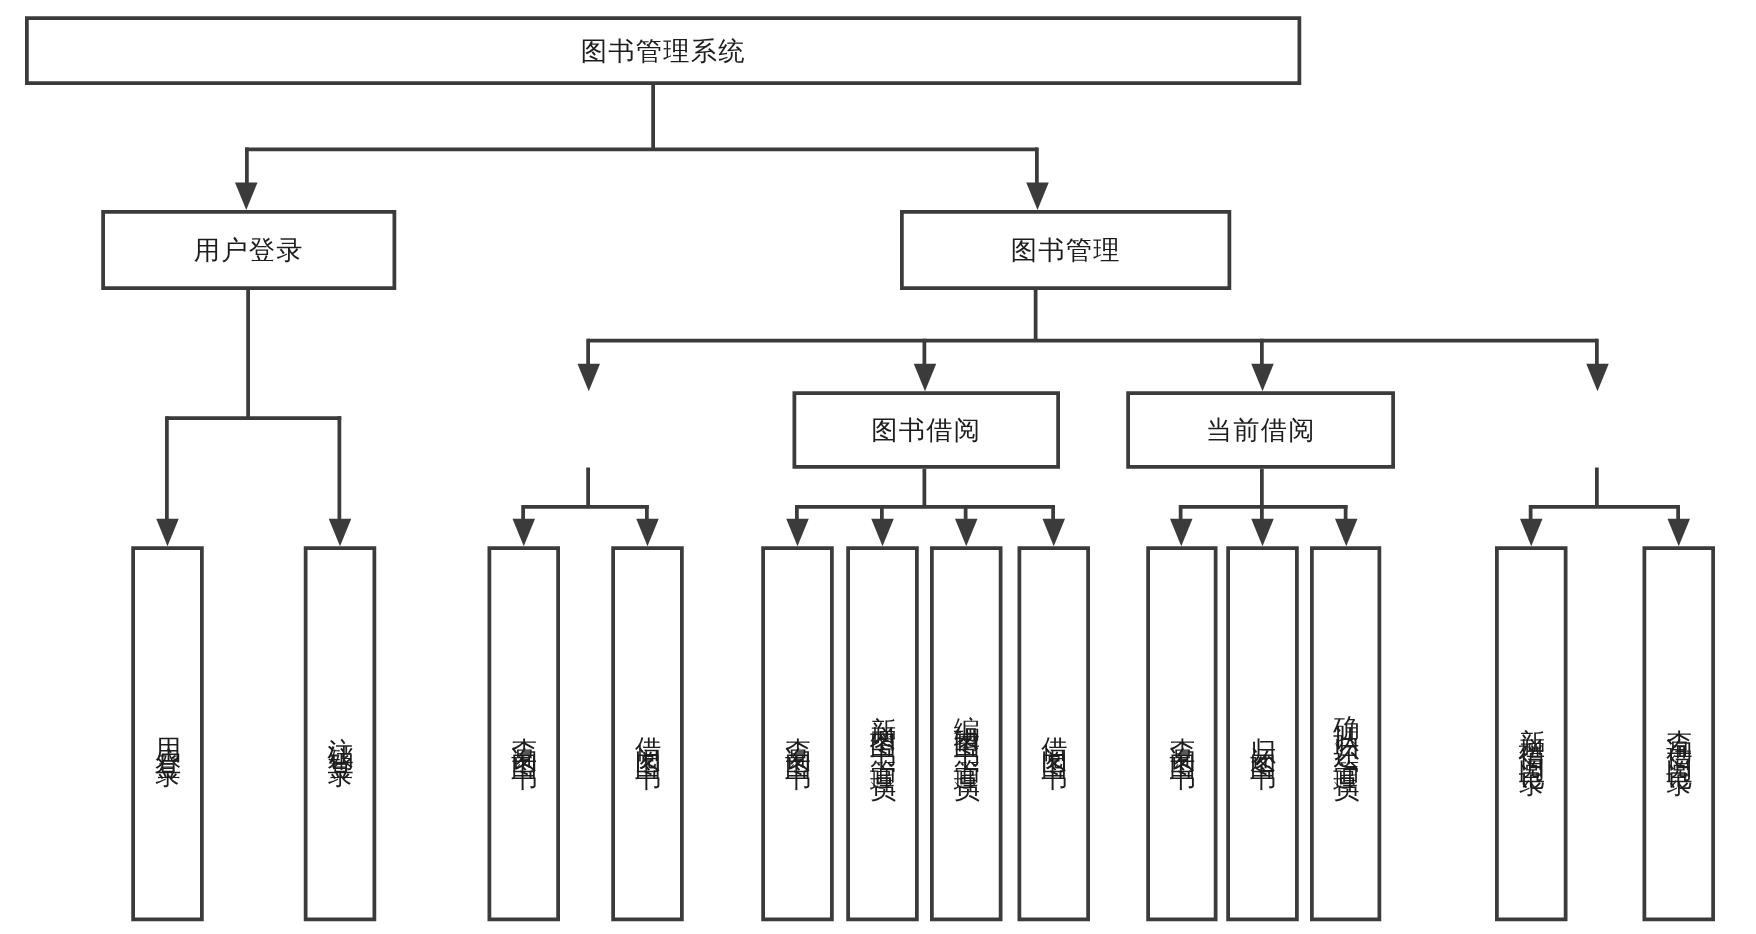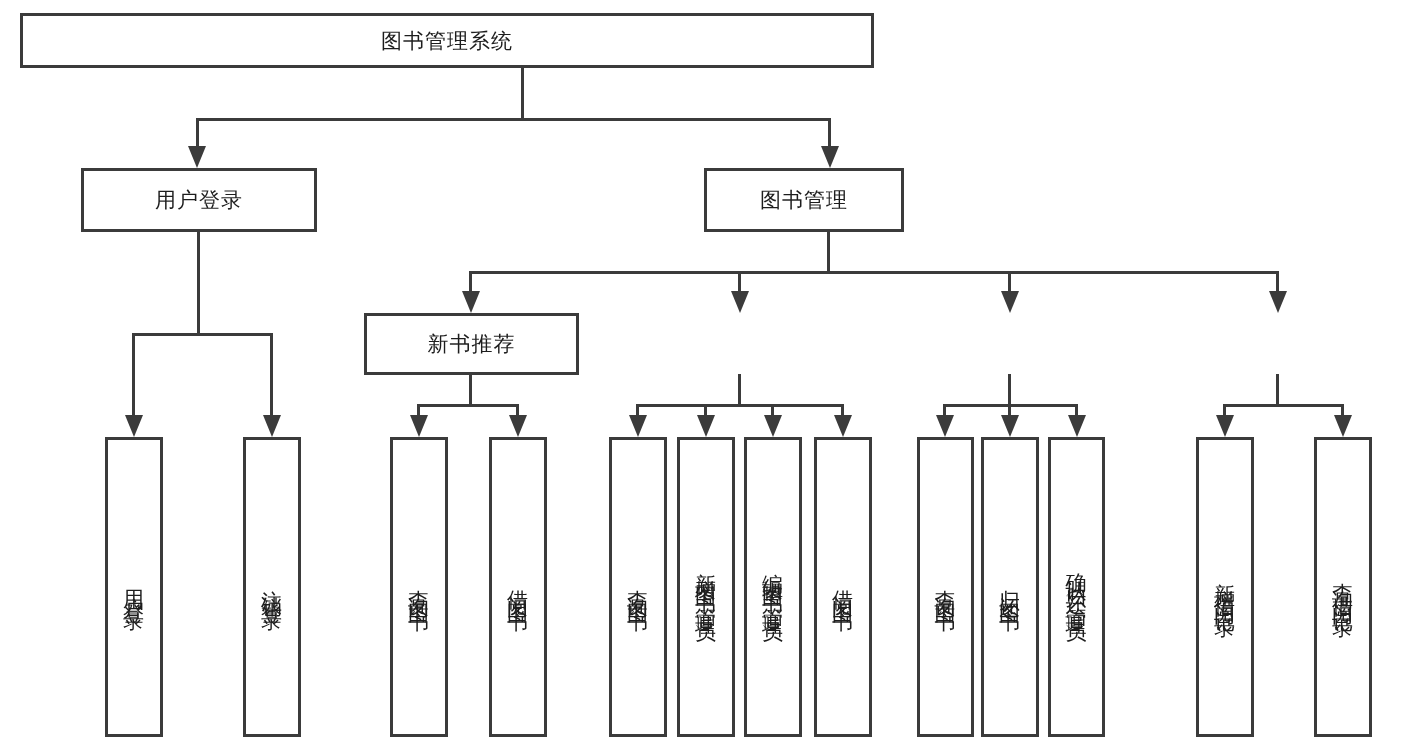--- a/index.html
+++ b/index.html
@@ -36,26 +36,27 @@
   .watermark{
     position:absolute;z-index:3;font-size:19px;color:var(--watermark);
     letter-spacing:1px;white-space:nowrap;
   }
 </style>
 </head>
 <body>
 
 <div class="canvas">
 
-  <div class="node" style="left:20px;top:13px;width:854px;height:55px">图书管理系统</div>
+  <div class="node" style="left:20px;top:13px;width:1021px;height:55px">图书管理系统</div>
 
   <div class="node" style="left:81px;top:168px;width:236px;height:64px">用户登录</div>
-  <div class="node" style="left:704px;top:168px;width:200px;height:64px">图书管理</div>
+  <div class="node" style="left:720px;top:168px;width:265px;height:64px">图书管理</div>
 
-  <div class="node" style="left:364px;top:313px;width:215px;height:62px">新书推荐</div>
+  <div class="node" style="left:634px;top:313px;width:214px;height:62px">图书借阅</div>
+  <div class="node" style="left:901px;top:313px;width:215px;height:62px">当前借阅</div>
 
   <div class="node v" style="left:105px;top:437px;width:58px;height:300px">用户登录</div>
   <div class="node v" style="left:243px;top:437px;width:58px;height:300px">注销登录</div>
 
   <div class="node v" style="left:390px;top:437px;width:58px;height:300px">查询图书</div>
   <div class="node v" style="left:489px;top:437px;width:58px;height:300px">借阅图书</div>
 
   <div class="node v" style="left:609px;top:437px;width:58px;height:300px">查询图书</div>
   <div class="node v" style="left:677px;top:437px;width:58px;height:300px">新增图书（管理员）</div>
   <div class="node v" style="left:744px;top:437px;width:58px;height:300px">编辑图书（管理员）</div>

